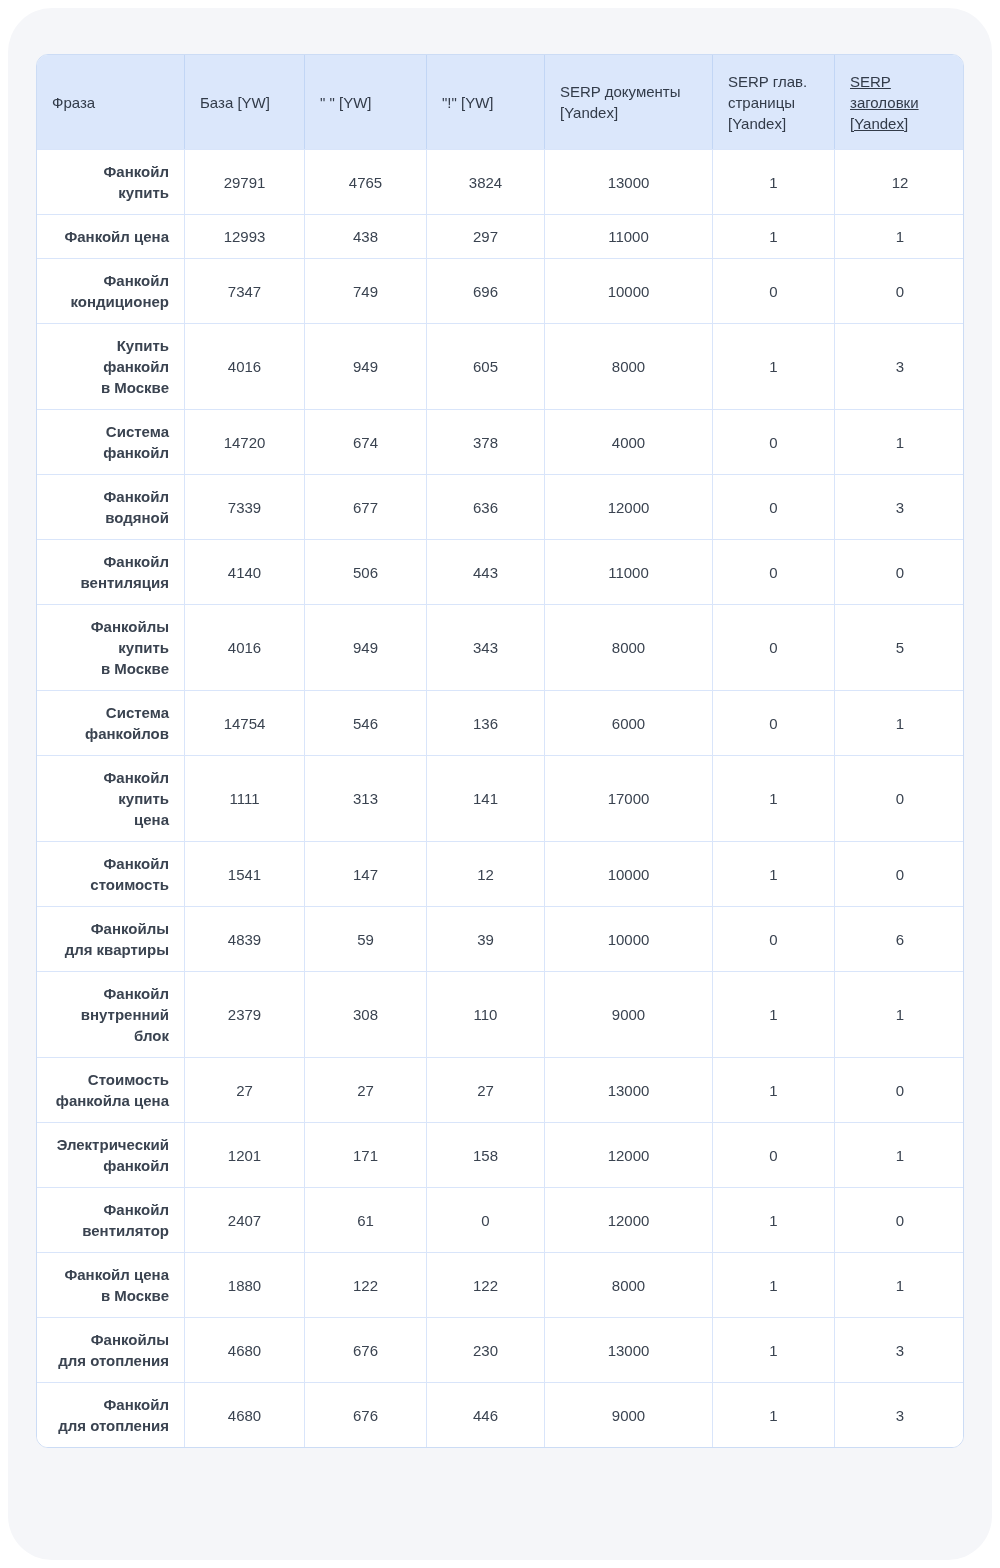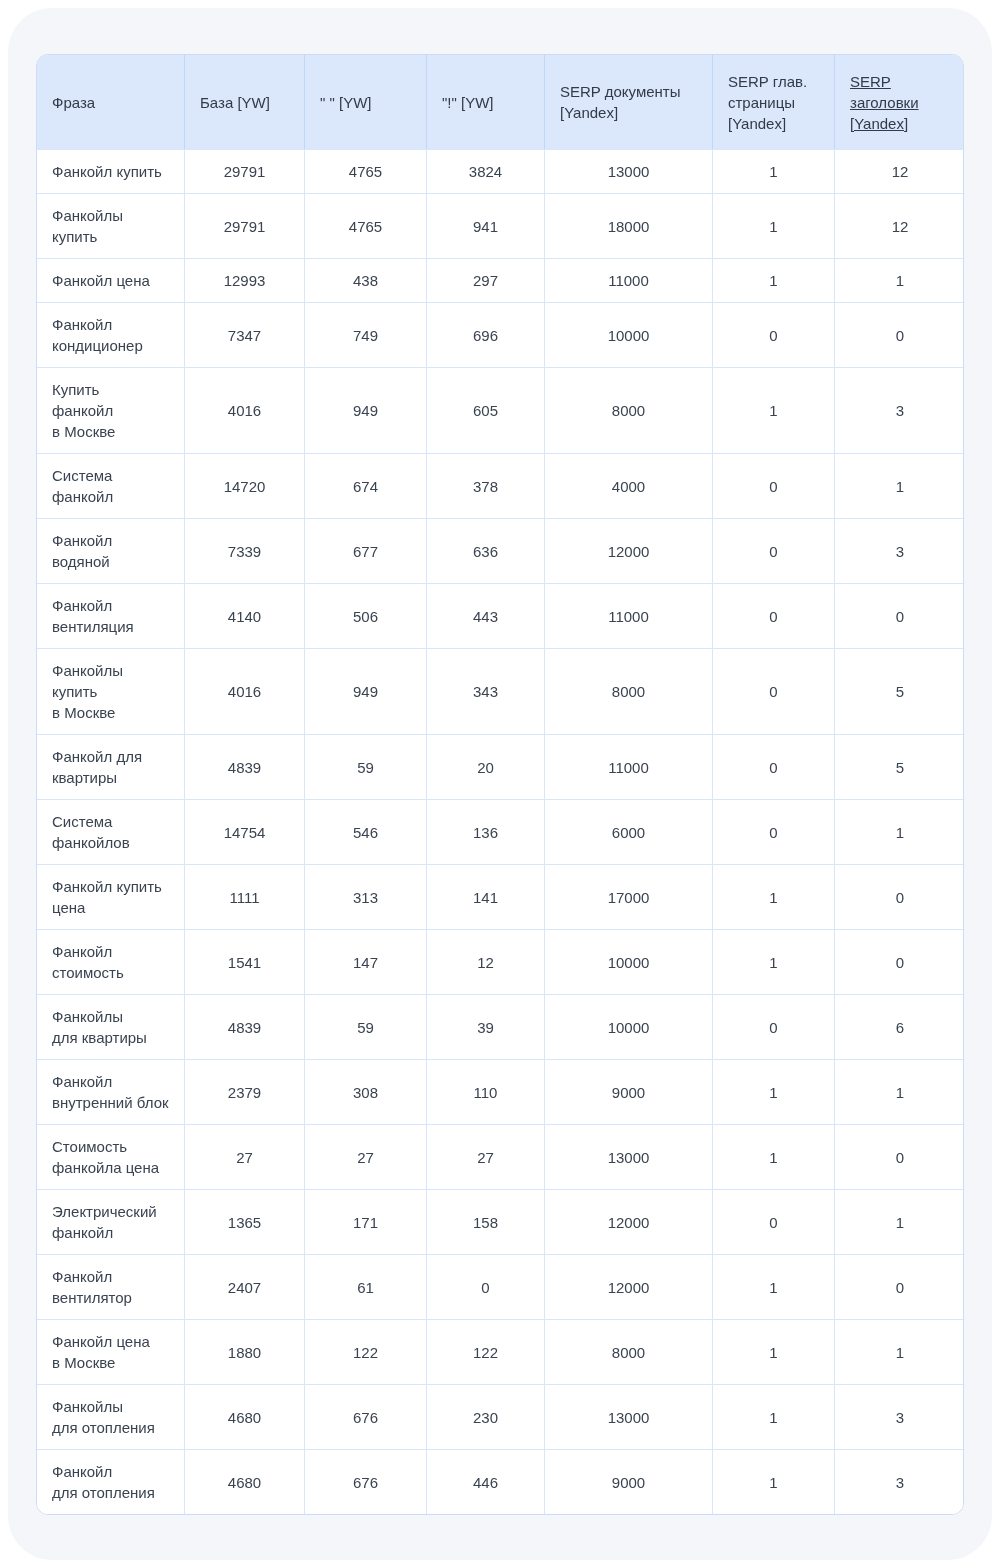--- a/index.html
+++ b/index.html
@@ -55,21 +55,21 @@
     font-size: 15px;
     line-height: 21px;
     color: #3a4350;
     vertical-align: middle;
     padding: 11px 15px;
     box-sizing: border-box;
     border-right: 1.5px solid #d9e5fa;
     border-top: 1.5px solid #d9e5fa;
   }
   td:last-child { border-right: none; }
-  td.phrase { text-align: left; white-space: pre-line; }
+  td.phrase { text-align: right; white-space: pre-line; font-weight: bold; }
   td.num { text-align: center; }
   col.c0 { width: 148px; }
   col.c1 { width: 120px; }
   col.c2 { width: 122px; }
   col.c3 { width: 118px; }
   col.c4 { width: 168px; }
   col.c5 { width: 122px; }
   col.c6 { width: 130px; }
 </style>
 </head>
@@ -107,29 +107,20 @@
           <tr>
             <td class="phrase">Фанкойл купить</td>
             <td class="num">29791</td>
             <td class="num">4765</td>
             <td class="num">3824</td>
             <td class="num">13000</td>
             <td class="num">1</td>
             <td class="num">12</td>
           </tr>
           <tr>
-            <td class="phrase">Фанкойлы купить</td>
-            <td class="num">29791</td>
-            <td class="num">4765</td>
-            <td class="num">941</td>
-            <td class="num">18000</td>
-            <td class="num">1</td>
-            <td class="num">12</td>
-          </tr>
-          <tr>
             <td class="phrase">Фанкойл цена</td>
             <td class="num">12993</td>
             <td class="num">438</td>
             <td class="num">297</td>
             <td class="num">11000</td>
             <td class="num">1</td>
             <td class="num">1</td>
           </tr>
           <tr>
             <td class="phrase">Фанкойл
@@ -187,30 +178,20 @@
 купить
 в Москве</td>
             <td class="num">4016</td>
             <td class="num">949</td>
             <td class="num">343</td>
             <td class="num">8000</td>
             <td class="num">0</td>
             <td class="num">5</td>
           </tr>
           <tr>
-            <td class="phrase">Фанкойл для
-квартиры</td>
-            <td class="num">4839</td>
-            <td class="num">59</td>
-            <td class="num">20</td>
-            <td class="num">11000</td>
-            <td class="num">0</td>
-            <td class="num">5</td>
-          </tr>
-          <tr>
             <td class="phrase">Система
 фанкойлов</td>
             <td class="num">14754</td>
             <td class="num">546</td>
             <td class="num">136</td>
             <td class="num">6000</td>
             <td class="num">0</td>
             <td class="num">1</td>
           </tr>
           <tr>
@@ -259,21 +240,21 @@
             <td class="num">27</td>
             <td class="num">27</td>
             <td class="num">27</td>
             <td class="num">13000</td>
             <td class="num">1</td>
             <td class="num">0</td>
           </tr>
           <tr>
             <td class="phrase">Электрический
 фанкойл</td>
-            <td class="num">1365</td>
+            <td class="num">1201</td>
             <td class="num">171</td>
             <td class="num">158</td>
             <td class="num">12000</td>
             <td class="num">0</td>
             <td class="num">1</td>
           </tr>
           <tr>
             <td class="phrase">Фанкойл
 вентилятор</td>
             <td class="num">2407</td>

